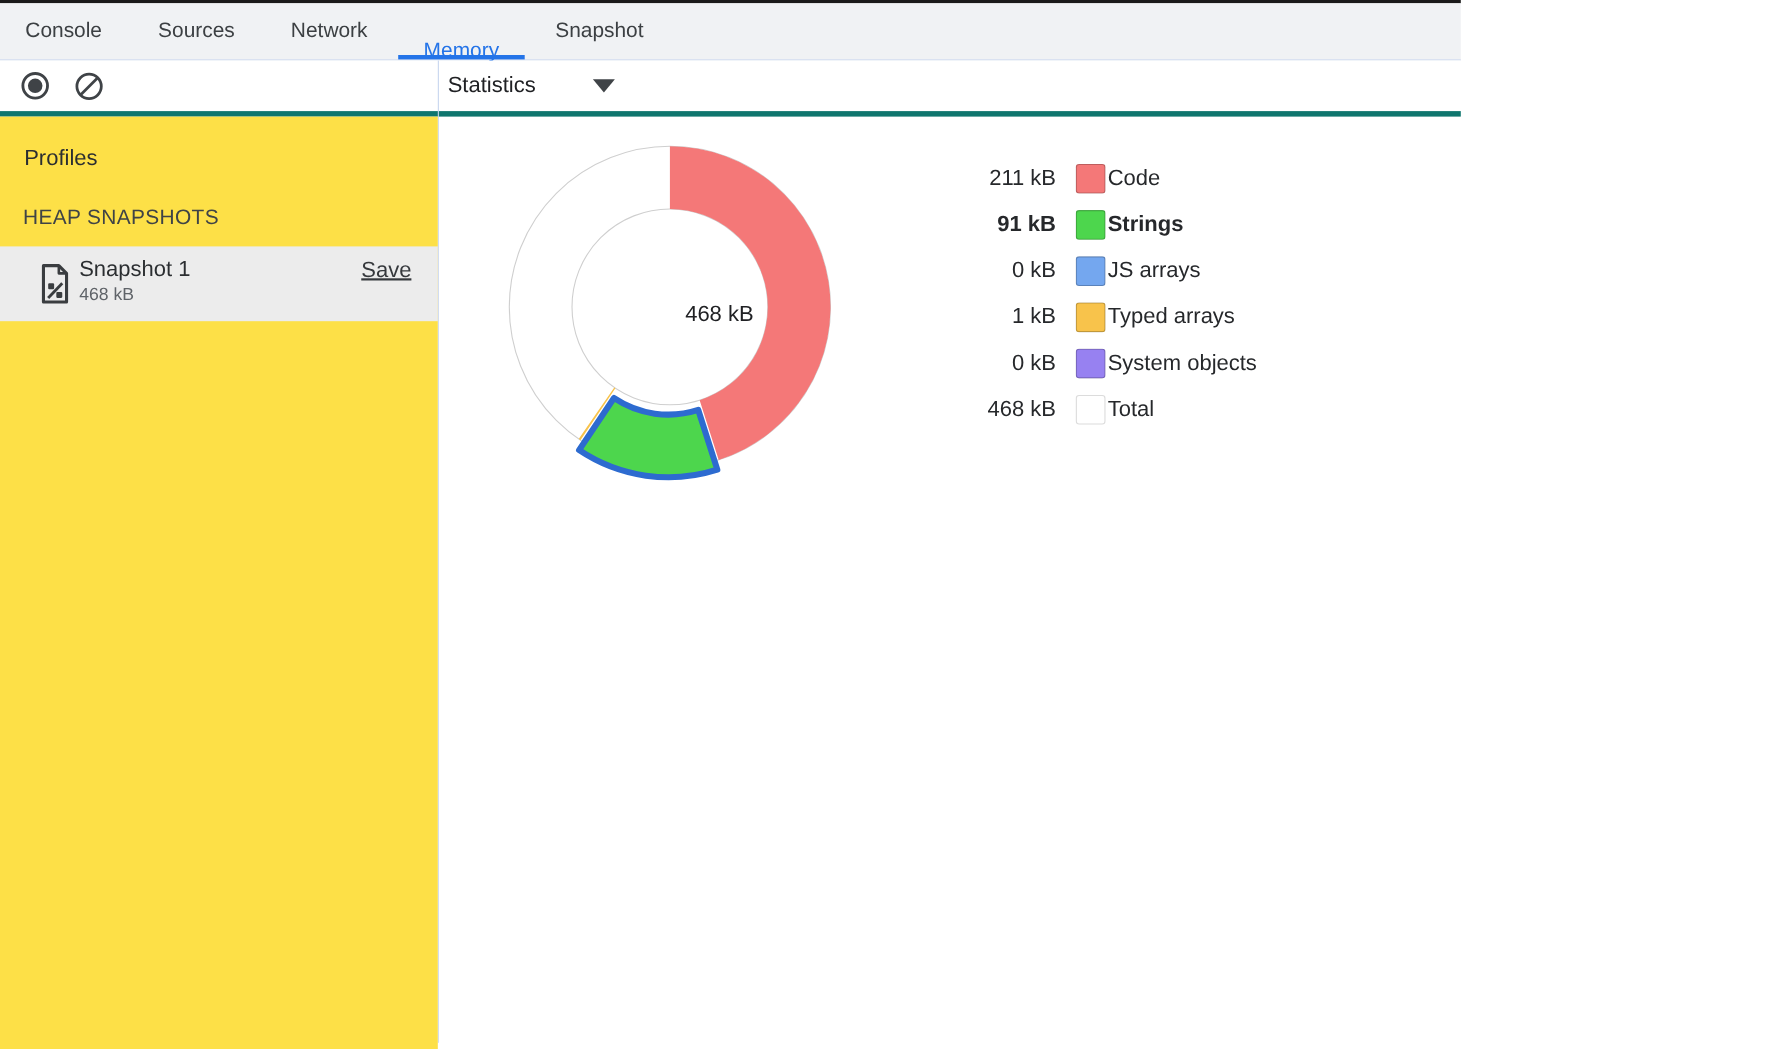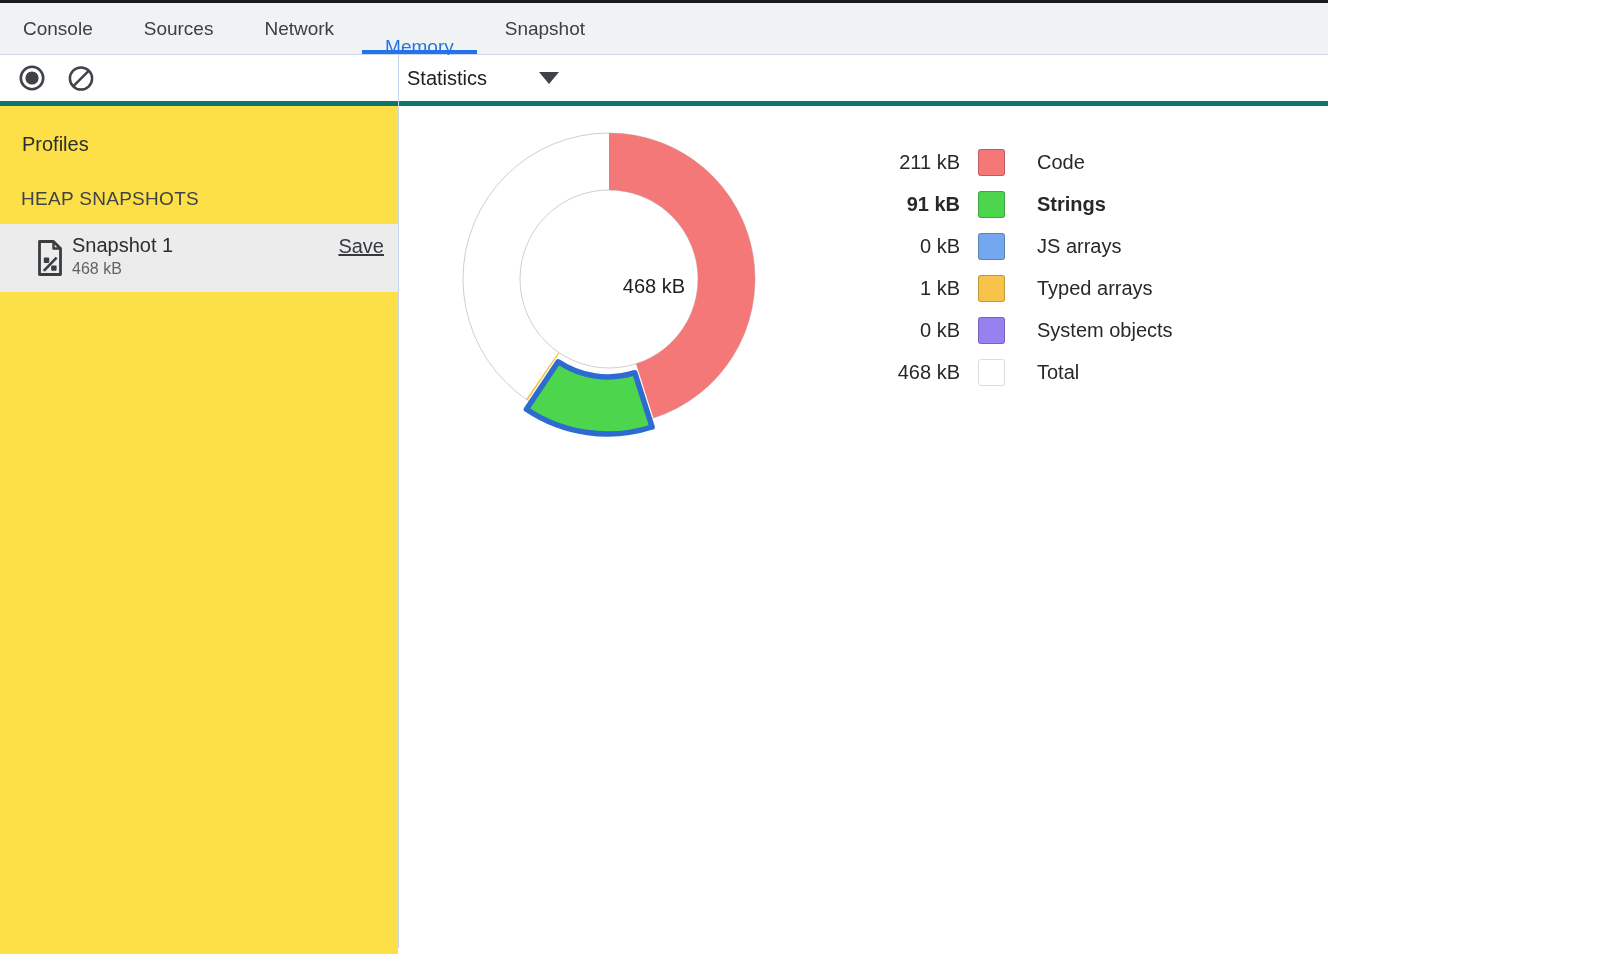--- a/index.html
+++ b/index.html
@@ -40,36 +40,36 @@
 
   
   .sidebar { position:absolute; left:0; top:106px; width:398px; height:848px; background:#fde047; }
   .profiles-title { position:absolute; left:22px; top:27px; font-size:20px; color:#2b2e31; }
   .heap-title { position:absolute; left:21px; top:82px; font-size:19px; color:#3f4346; letter-spacing:.3px; }
   .snapshot-row { position:absolute; left:0; top:118px; width:398px; height:68px;
                   background:#ececec; cursor:pointer; }
   .snapshot-icon { position:absolute; left:36px; top:15px; }
   .snapshot-name { position:absolute; left:72px; top:10px; font-size:20px; color:#2b2e31; }
   .snapshot-size { position:absolute; left:72px; top:36px; font-size:16px; color:#5f6368; }
-  .save-link { position:absolute; right:14px; top:11px; font-size:20px; color:#35383c;
+  .save-link { position:absolute; right:24px; top:11px; font-size:20px; color:#35383c;
                text-decoration:underline; cursor:pointer; }
 
   
   .main { position:absolute; left:399px; top:107px; width:1209px; height:847px; background:#fff; }
   .donut-wrap { position:absolute; left:45px; top:7px; width:330px; height:330px; }
   .donut-center-label { position:absolute; left:145px; top:159px; width:130px; height:26px;
                         line-height:26px; text-align:center; font-size:20px; color:#202124; }
 
   .legend { position:absolute; left:461px; top:34px; }
   .legend-row { display:flex; align-items:center; height:42px; cursor:pointer; }
   .legend-value { width:100px; text-align:right; font-size:20px; color:#26282b; }
   .legend-swatch { width:27px; height:27px; margin-left:18px; border-radius:3px;
                    border:1px solid rgba(0,0,0,0.22); flex:none; }
   .legend-swatch.total { border:1.5px solid #dcdcdc; }
-  .legend-label { margin-left:32px; font-size:20px; color:#26282b; white-space:nowrap; }
+  .legend-label { margin-left:2px; font-size:20px; color:#26282b; white-space:nowrap; }
   .legend-row.selected .legend-value, .legend-row.selected .legend-label { font-weight:bold; }
 </style>
 </head>
 <body>
 
 <div class="screen">
 
   <div class="top-strip"></div>
 
   <nav class="tabbar" id="tabbar">

